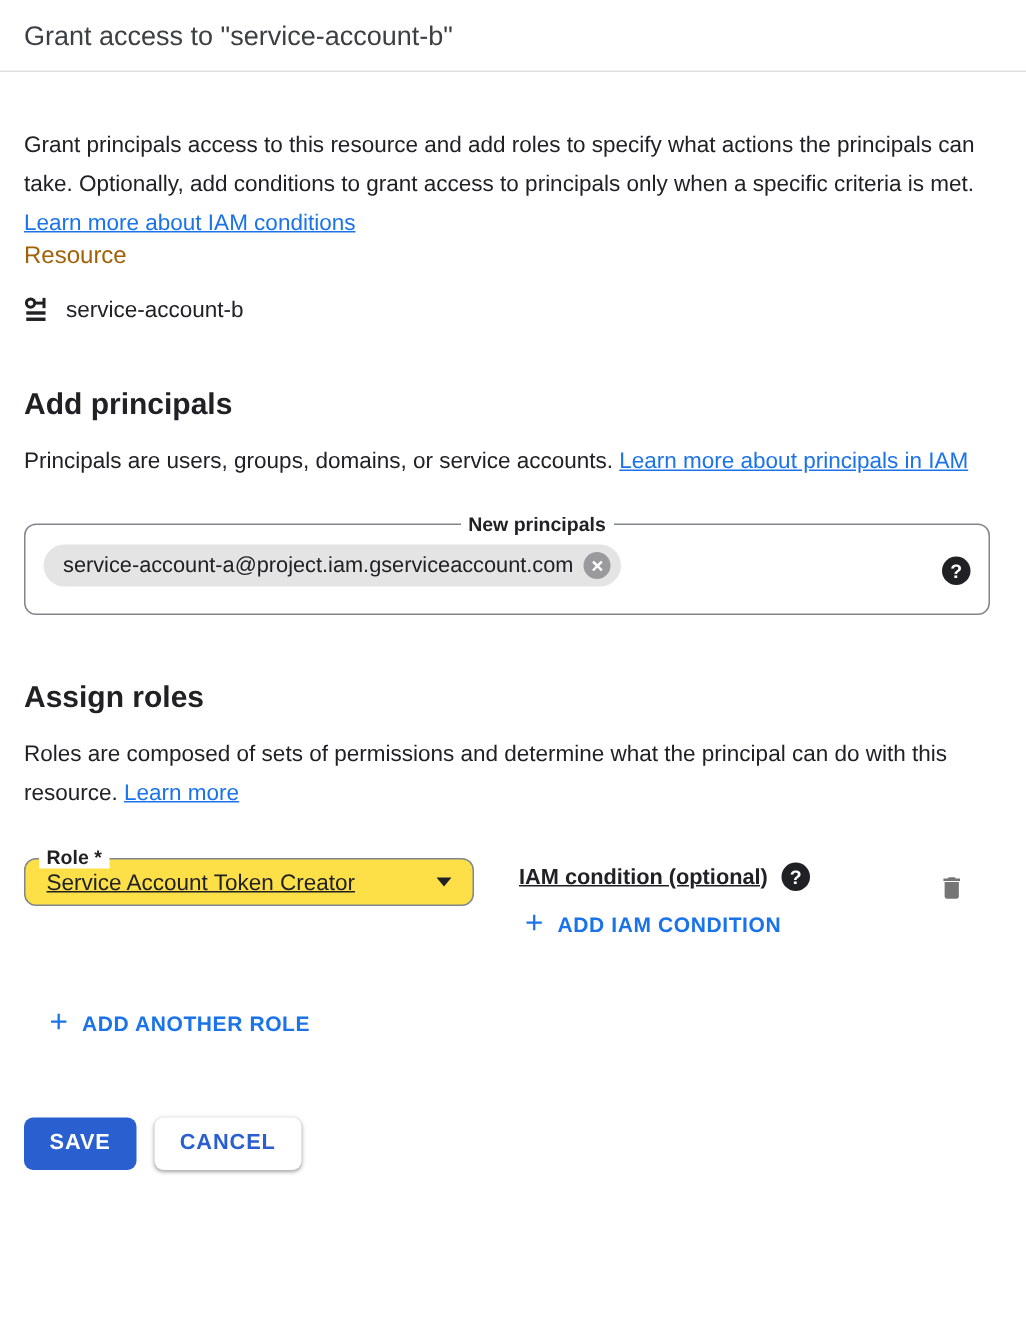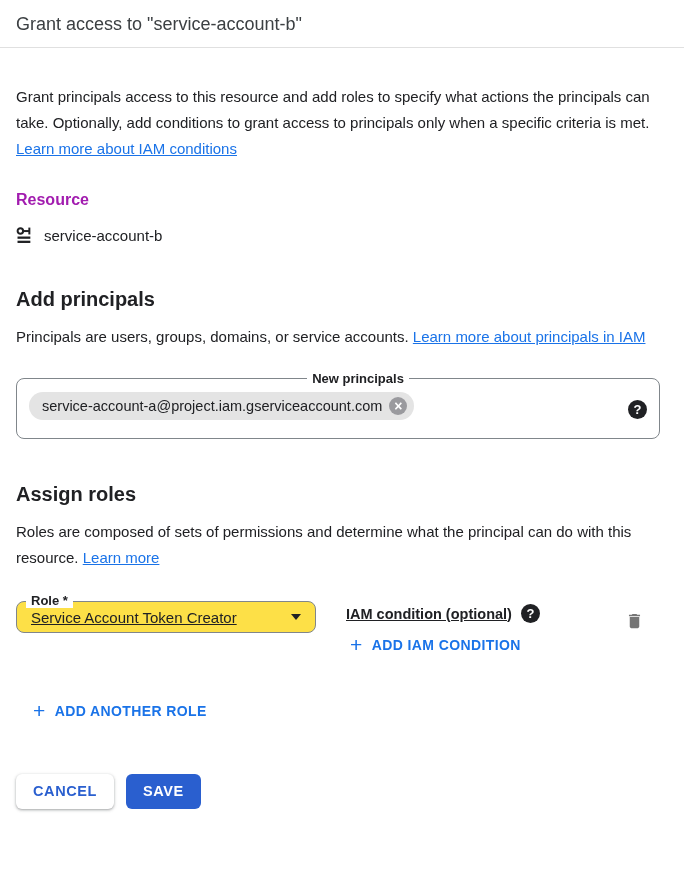--- a/index.html
+++ b/index.html
@@ -13,21 +13,21 @@
     padding: 13px 16px 12px 16px;
     border-bottom: 1px solid #e0e0e0;
   }
   .dialog-title { font-size: 18px; font-weight: 400; color: #3c4043; line-height: 22px; }
   .content { padding: 0 24px 0 16px; }
 
   p.body-text { font-size: 15px; line-height: 26px; color: #202124; }
   .intro { margin-top: 36px; }
   a.link { color: #1a73e8; text-decoration: underline; cursor: pointer; }
 
-  h3.sub-heading { margin-top: 29px; font-size: 16px; font-weight: 700; color: #a21caf; }
+  h3.sub-heading { font-size: 16px; font-weight: 400; color: #a16207; }
   .resource-row { margin-top: 17px; display: flex; align-items: center; gap: 9px; }
   .resource-name { font-size: 15px; color: #202124; }
 
   h2.section-heading { margin-top: 44px; font-size: 20px; font-weight: 700; color: #202124; }
   .section-desc { margin-top: 13px; }
 
   fieldset.outlined-field {
     margin-top: 21px;
     border: 1px solid #80868b;
     border-radius: 8px;
@@ -195,18 +195,18 @@
       </button>
 
     </div>
 
     <button class="text-button add-role-button">
       <span class="plus-glyph">+</span>
       <span>ADD ANOTHER ROLE</span>
     </button>
 
     <div class="actions">
+      <button class="btn btn-primary">SAVE</button>
       <button class="btn btn-secondary">CANCEL</button>
-      <button class="btn btn-primary">SAVE</button>
     </div>
 
   </div>
 </div>
 
 </body></html>

